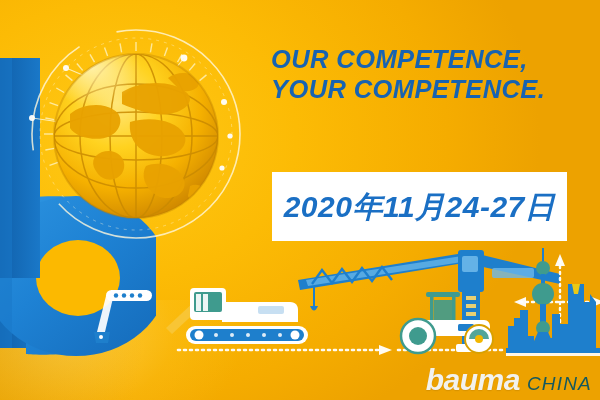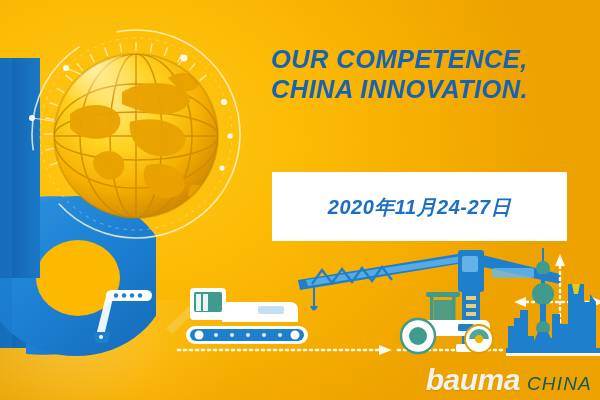--- a/index.html
+++ b/index.html
@@ -52,21 +52,21 @@
   
   .datebox {
     position:absolute; left:272px; top:172px;
     width:295px; height:69px;
     background:#ffffff;
     display:flex; flex-direction:column;
     align-items:center; justify-content:center;
     gap:1px;
   }
   .date-line {
-    color:#1a6fc4; font-weight:bold; font-size:20px; line-height:26px;
+    color:#1a6fc4; font-weight:bold; font-size:30px; line-height:26px;
     letter-spacing:.5px; white-space:nowrap;
   }
   .venue-line {
     color:#1a6fc4; font-weight:bold; font-size:21px; line-height:24px;
     letter-spacing:3px; white-space:nowrap;
   }
 
   
   .scene { position:absolute; left:0; top:240px; width:600px; height:125px; }
 
@@ -233,21 +233,21 @@
 
         <ellipse cx="92" cy="76" rx="62" ry="48" fill="url(#ghl)"></ellipse>
       </g>
 
       <circle cx="118" cy="118" r="82" fill="none" stroke="#b87c00" stroke-width="2" opacity=".35"></circle>
     </svg>
   </div>
 
   <div class="headline">
     <div class="hl-line">OUR COMPETENCE,</div>
-    <div class="hl-line">CHINA INNOVATION.</div>
+    <div class="hl-line">YOUR COMPETENCE.</div>
   </div>
 
   <div class="datebox">
     <div class="date-line">2020年11月24-27日</div>
   </div>
 
   <div class="scene">
     <svg width="600" height="125" viewBox="0 0 600 125">
 
       <g>

